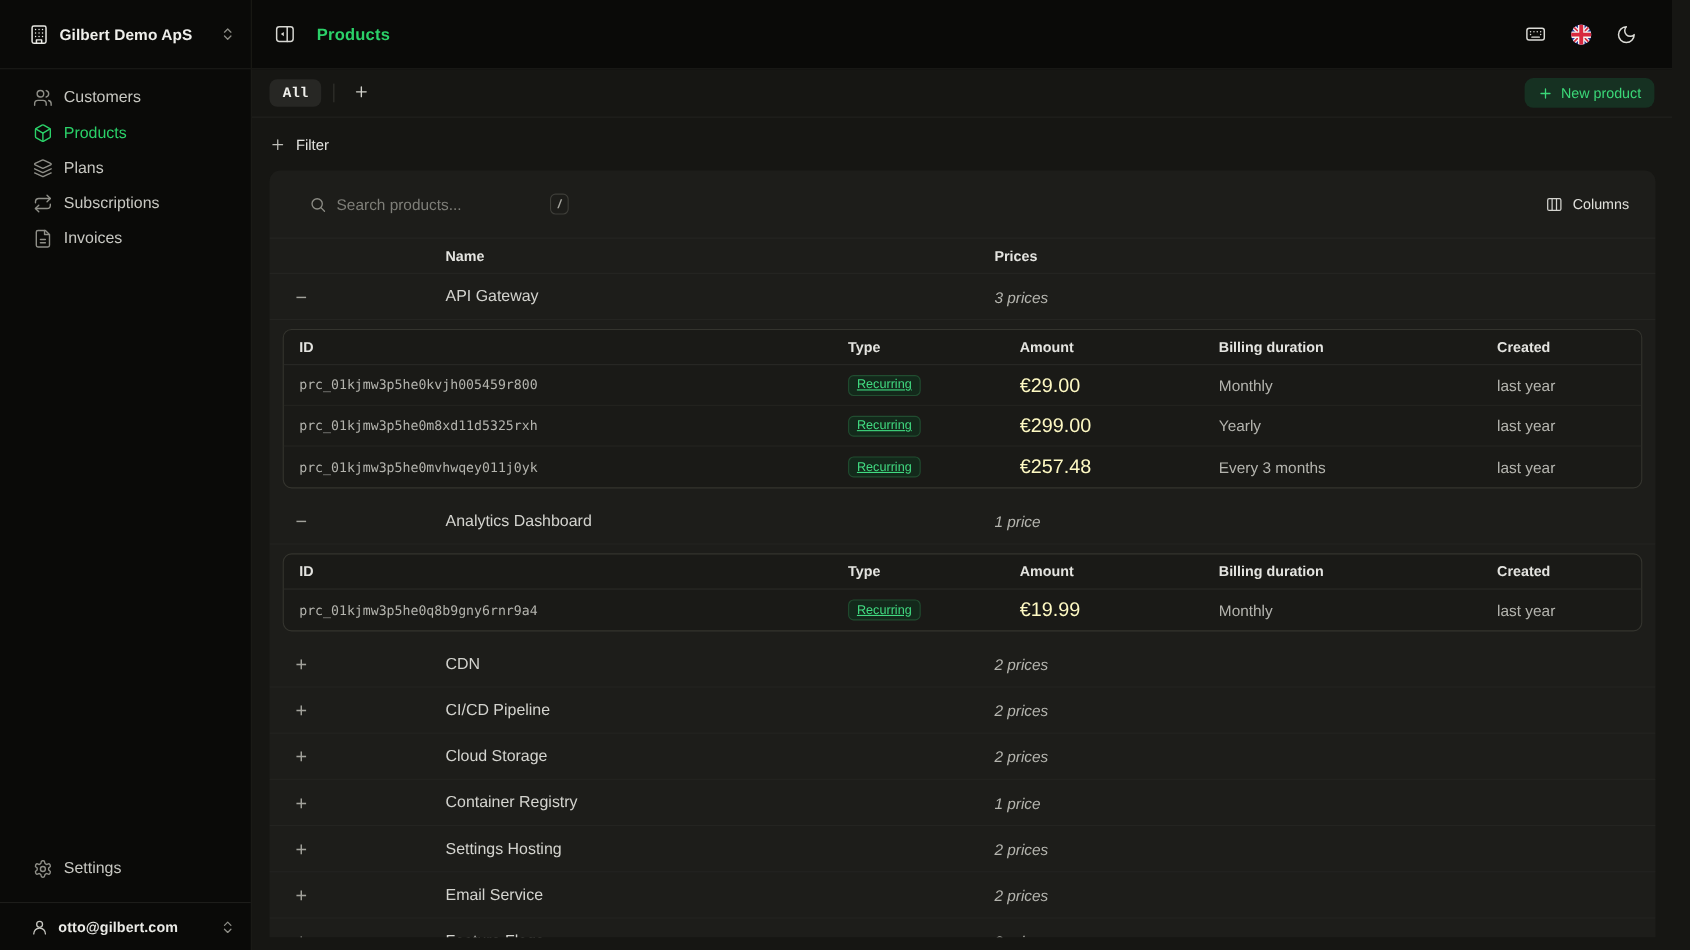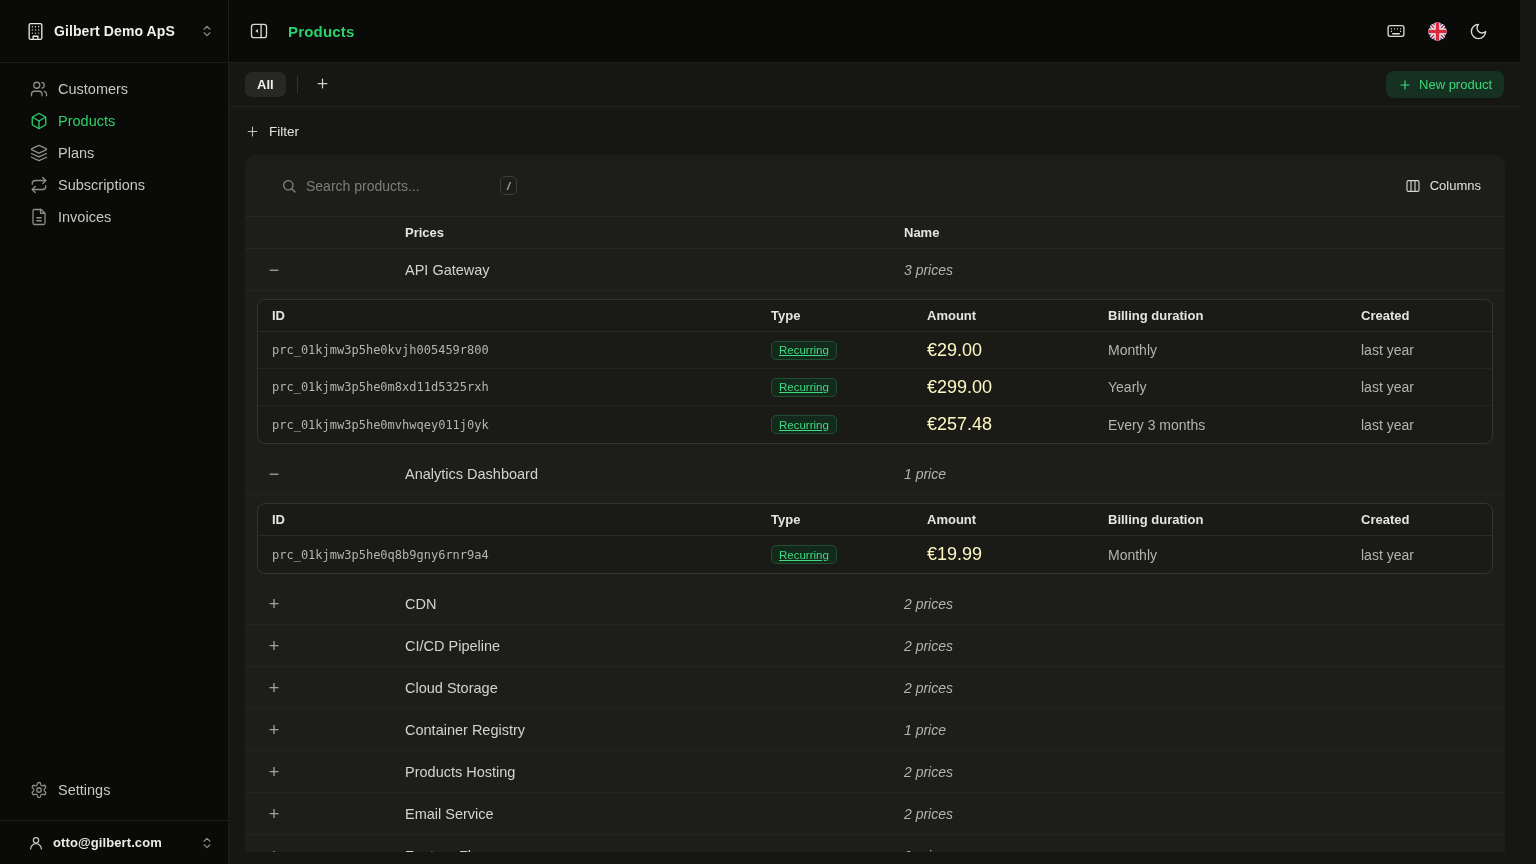--- a/index.html
+++ b/index.html
@@ -35,21 +35,21 @@
   .collapse-btn { width:28px; height:28px; display:flex; align-items:center; justify-content:center;
     background:none; border:none; color:#d8d8d3; cursor:pointer; }
   .page-title { font-size:15px; font-weight:700; color:#2bd169; margin-left:15px; letter-spacing:.2px; }
   .topbar-right { margin-left:auto; display:flex; align-items:center; gap:17px; }
   .icon-btn { width:24px; height:24px; display:flex; align-items:center; justify-content:center;
     background:none; border:none; color:#dcdcd7; cursor:pointer; }
 
   .tabrow { height:44px; flex:0 0 44px; display:flex; align-items:center; padding:0 16px;
     border-bottom:1px solid #21211e; }
   .tab-all { height:25px; display:flex; align-items:center; padding:1px 12px; background:#272724;
-    border-radius:7px; font-size:13px; font-weight:700; color:#f0f0ec; cursor:pointer; }
+    border-radius:7px; font-size:13px; font-weight:700; color:#f0f0ec; cursor:pointer;font-family:Liberation Mono, monospace; }
   .tab-divider { width:1px; height:17px; background:#34342f; margin:0 11px; }
   .tab-add { background:none; border:none; color:#d2d2cc; font-size:17px; line-height:1;
     cursor:pointer; padding:2px 6px; }
   .new-product-btn { margin-left:auto; height:27px; display:flex; align-items:center; gap:7px;
     background:#163122; color:#3bd878; border:none; border-radius:8px; padding:0 12px;
     font-size:13px; font-weight:500; cursor:pointer; font-family:inherit; }
 
   .filterrow { height:48px; flex:0 0 48px; display:flex; align-items:center; padding:0 16px; }
   .filter-btn { display:flex; align-items:center; gap:9px; background:none; border:none;
     color:#e3e3df; font-size:13.5px; cursor:pointer; font-family:inherit; }
@@ -269,22 +269,22 @@
           <svg width="16" height="16" viewBox="0 0 24 24" fill="none" stroke="currentColor" stroke-width="1.7" stroke-linejoin="round">
               <rect x="3" y="4" width="18" height="16" rx="2"></rect>
               <path d="M9 4v16M15 4v16"></path>
             </svg>
           <span>Columns</span>
         </button>
       </div>
 
       <div class="thead main-grid">
         <div></div>
+        <div>Name</div>
         <div>Prices</div>
-        <div>Name</div>
       </div>
 
       <div class="rows" id="rows">
           <div class="prow main-grid">
     <div class="expcell">
       <button class="expander">−</button>
     </div>
     <div class="pname">API Gateway</div>
     <div class="pprices">3 prices</div>
   </div>
@@ -370,21 +370,21 @@
     <div class="expcell">
       <button class="expander">+</button>
     </div>
     <div class="pname">Container Registry</div>
     <div class="pprices">1 price</div>
   </div>
           <div class="prow main-grid">
     <div class="expcell">
       <button class="expander">+</button>
     </div>
-    <div class="pname">Products Hosting</div>
+    <div class="pname">Settings Hosting</div>
     <div class="pprices">2 prices</div>
   </div>
           <div class="prow main-grid">
     <div class="expcell">
       <button class="expander">+</button>
     </div>
     <div class="pname">Email Service</div>
     <div class="pprices">2 prices</div>
   </div>
           <div class="prow main-grid">

